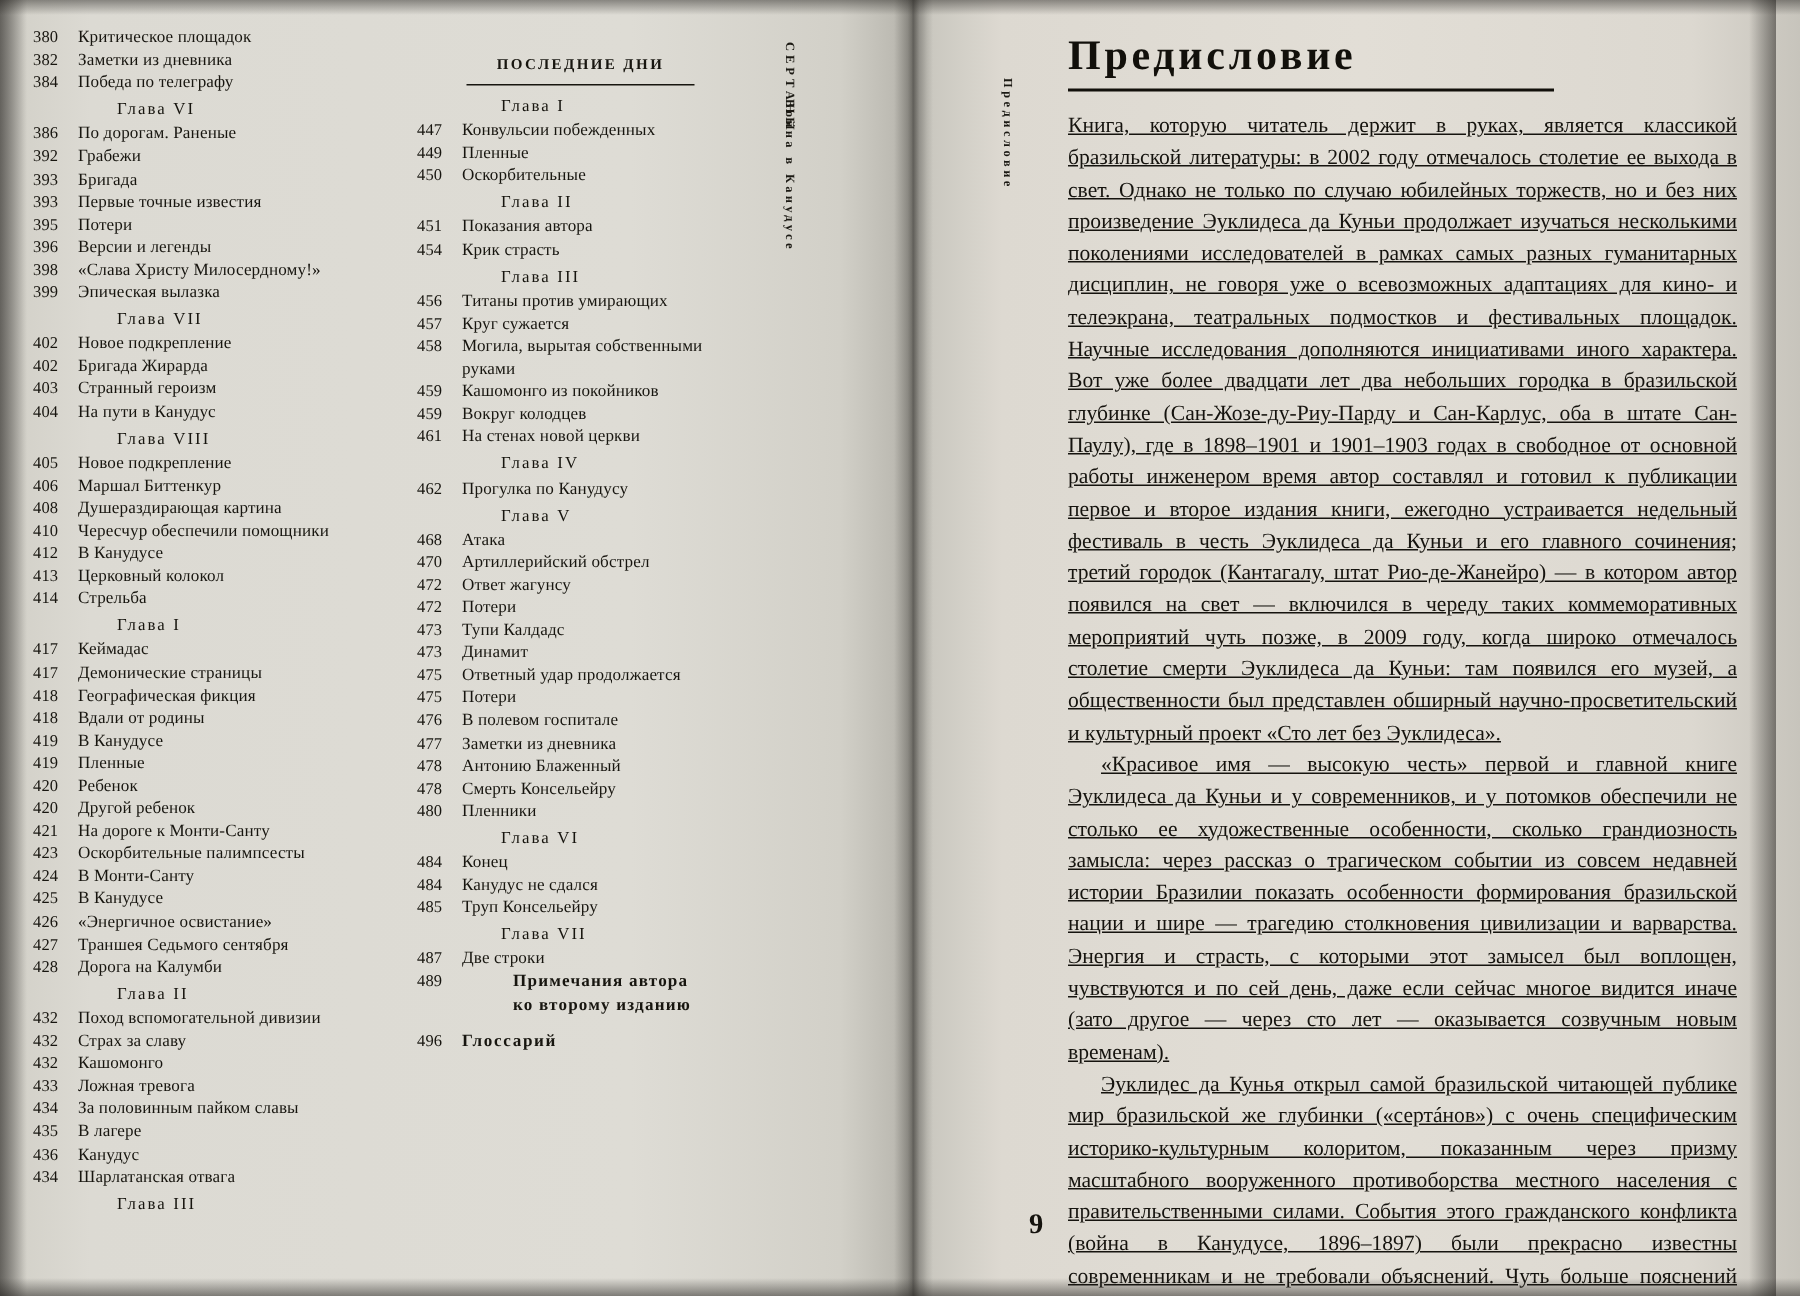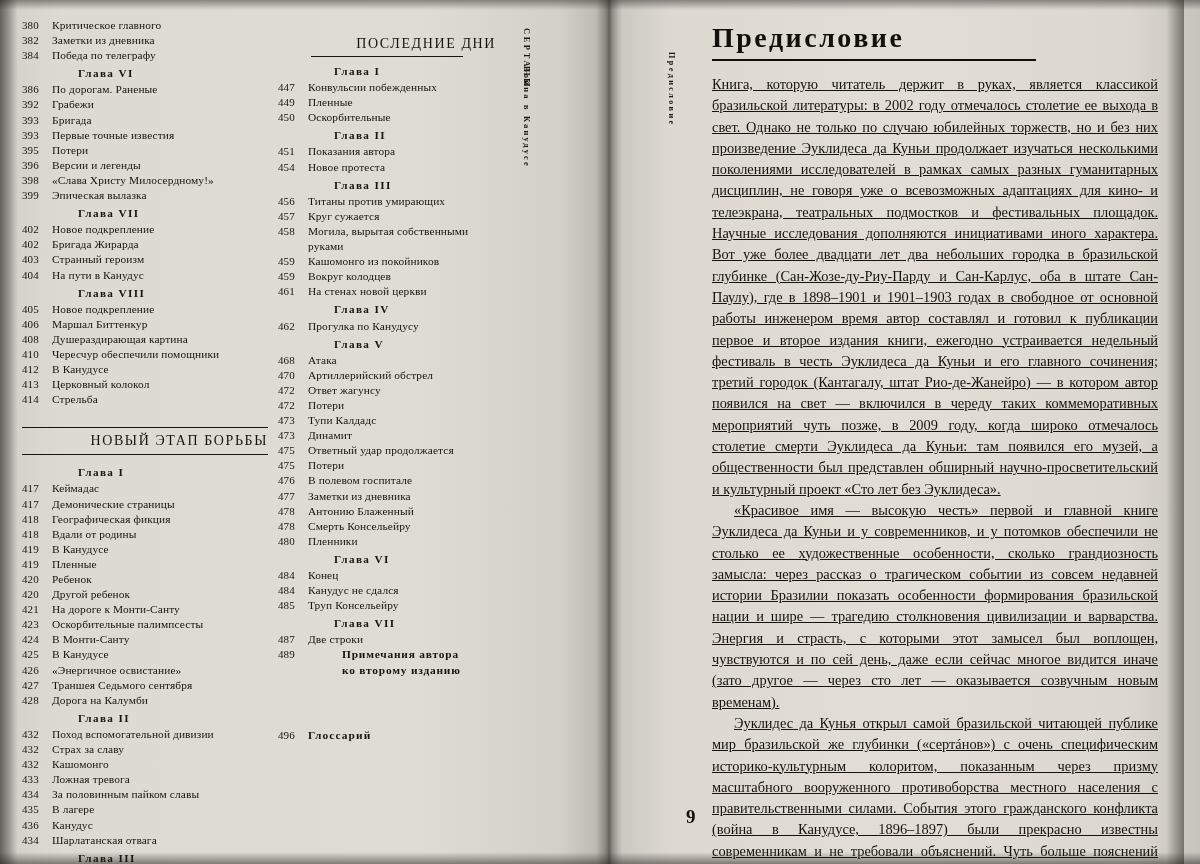--- a/index.html
+++ b/index.html
@@ -91,48 +91,48 @@
   .toc-entry .num {
     width: 30px;
     flex: 0 0 30px;
     font-size: 11px;
   }
   .toc-entry .title {
     flex: 1 1 auto;
   }
 
   .toc-chapter {
-    font-weight: bold;
+    font-weight: normal;
     letter-spacing: 1.4px;
     font-size: 11.2px;
     line-height: 15.1px;
     margin-left: 56px;
     margin-top: 3px;
     margin-bottom: 1px;
   }
   .toc-part {
-    font-weight: normal;
+    font-weight: bold;
     letter-spacing: 1.6px;
-    font-size: 14px;
+    font-size: 10px;
     line-height: 16px;
-    text-align: right;
+    text-align: center;
     margin-top: 18px;
     margin-bottom: 7px;
     padding-bottom: 2px;
     display: block;
   }
   .toc-part.boxed {
     border-top: 1.8px solid #17150f;
     border-bottom: 1.8px solid #17150f;
     padding: 5px 0 5px 0;
     margin-top: 20px;
     margin-bottom: 10px;
   }
   .toc-entry.note .title { font-weight: bold; letter-spacing: 0.8px; margin-left: 34px; }
-  .toc-entry.gloss .title { font-weight: bold; letter-spacing: 1.1px; margin-top: 41px; }
+  .toc-entry.gloss .title { font-weight: bold; letter-spacing: 1.1px; }
   .gap { height: 9px; }
 
   
   .vert-wrap {
     position: absolute;
     left: 505px;
     top: 20px;
     width: 90px;
     height: 240px;
   }
@@ -204,21 +204,21 @@
 
 <div id="book">
 
   <div class="page left"></div>
   <div class="page right"></div>
   <div class="spine"></div>
 
   <div class="toc col1" id="col1">
       <div class="toc-entry">
         <span class="num">380</span>
-        <span class="title">Критическое главного</span>
+        <span class="title">Критическое площадок</span>
       </div>
       <div class="toc-entry">
         <span class="num">382</span>
         <span class="title">Заметки из дневника</span>
       </div>
       <div class="toc-entry">
         <span class="num">384</span>
         <span class="title">Победа по телеграфу</span>
       </div>
       <div class="toc-chapter">Глава VI</div>
@@ -293,21 +293,20 @@
         <span class="title">В Канудусе</span>
       </div>
       <div class="toc-entry">
         <span class="num">413</span>
         <span class="title">Церковный колокол</span>
       </div>
       <div class="toc-entry">
         <span class="num">414</span>
         <span class="title">Стрельба</span>
       </div>
-      <div class="toc-part boxed">НОВЫЙ ЭТАП БОРЬБЫ</div>
       <div class="toc-chapter">Глава I</div>
       <div class="toc-entry">
         <span class="num">417</span>
         <span class="title">Кеймадас</span>
       </div>
       <div class="toc-entry">
         <span class="num">417</span>
         <span class="title">Демонические страницы</span>
       </div>
       <div class="toc-entry">
@@ -414,21 +413,21 @@
         <span class="num">450</span>
         <span class="title">Оскорбительные</span>
       </div>
       <div class="toc-chapter">Глава II</div>
       <div class="toc-entry">
         <span class="num">451</span>
         <span class="title">Показания автора</span>
       </div>
       <div class="toc-entry">
         <span class="num">454</span>
-        <span class="title">Новое протеста</span>
+        <span class="title">Крик страсть</span>
       </div>
       <div class="toc-chapter">Глава III</div>
       <div class="toc-entry">
         <span class="num">456</span>
         <span class="title">Титаны против умирающих</span>
       </div>
       <div class="toc-entry">
         <span class="num">457</span>
         <span class="title">Круг сужается</span>
       </div>

